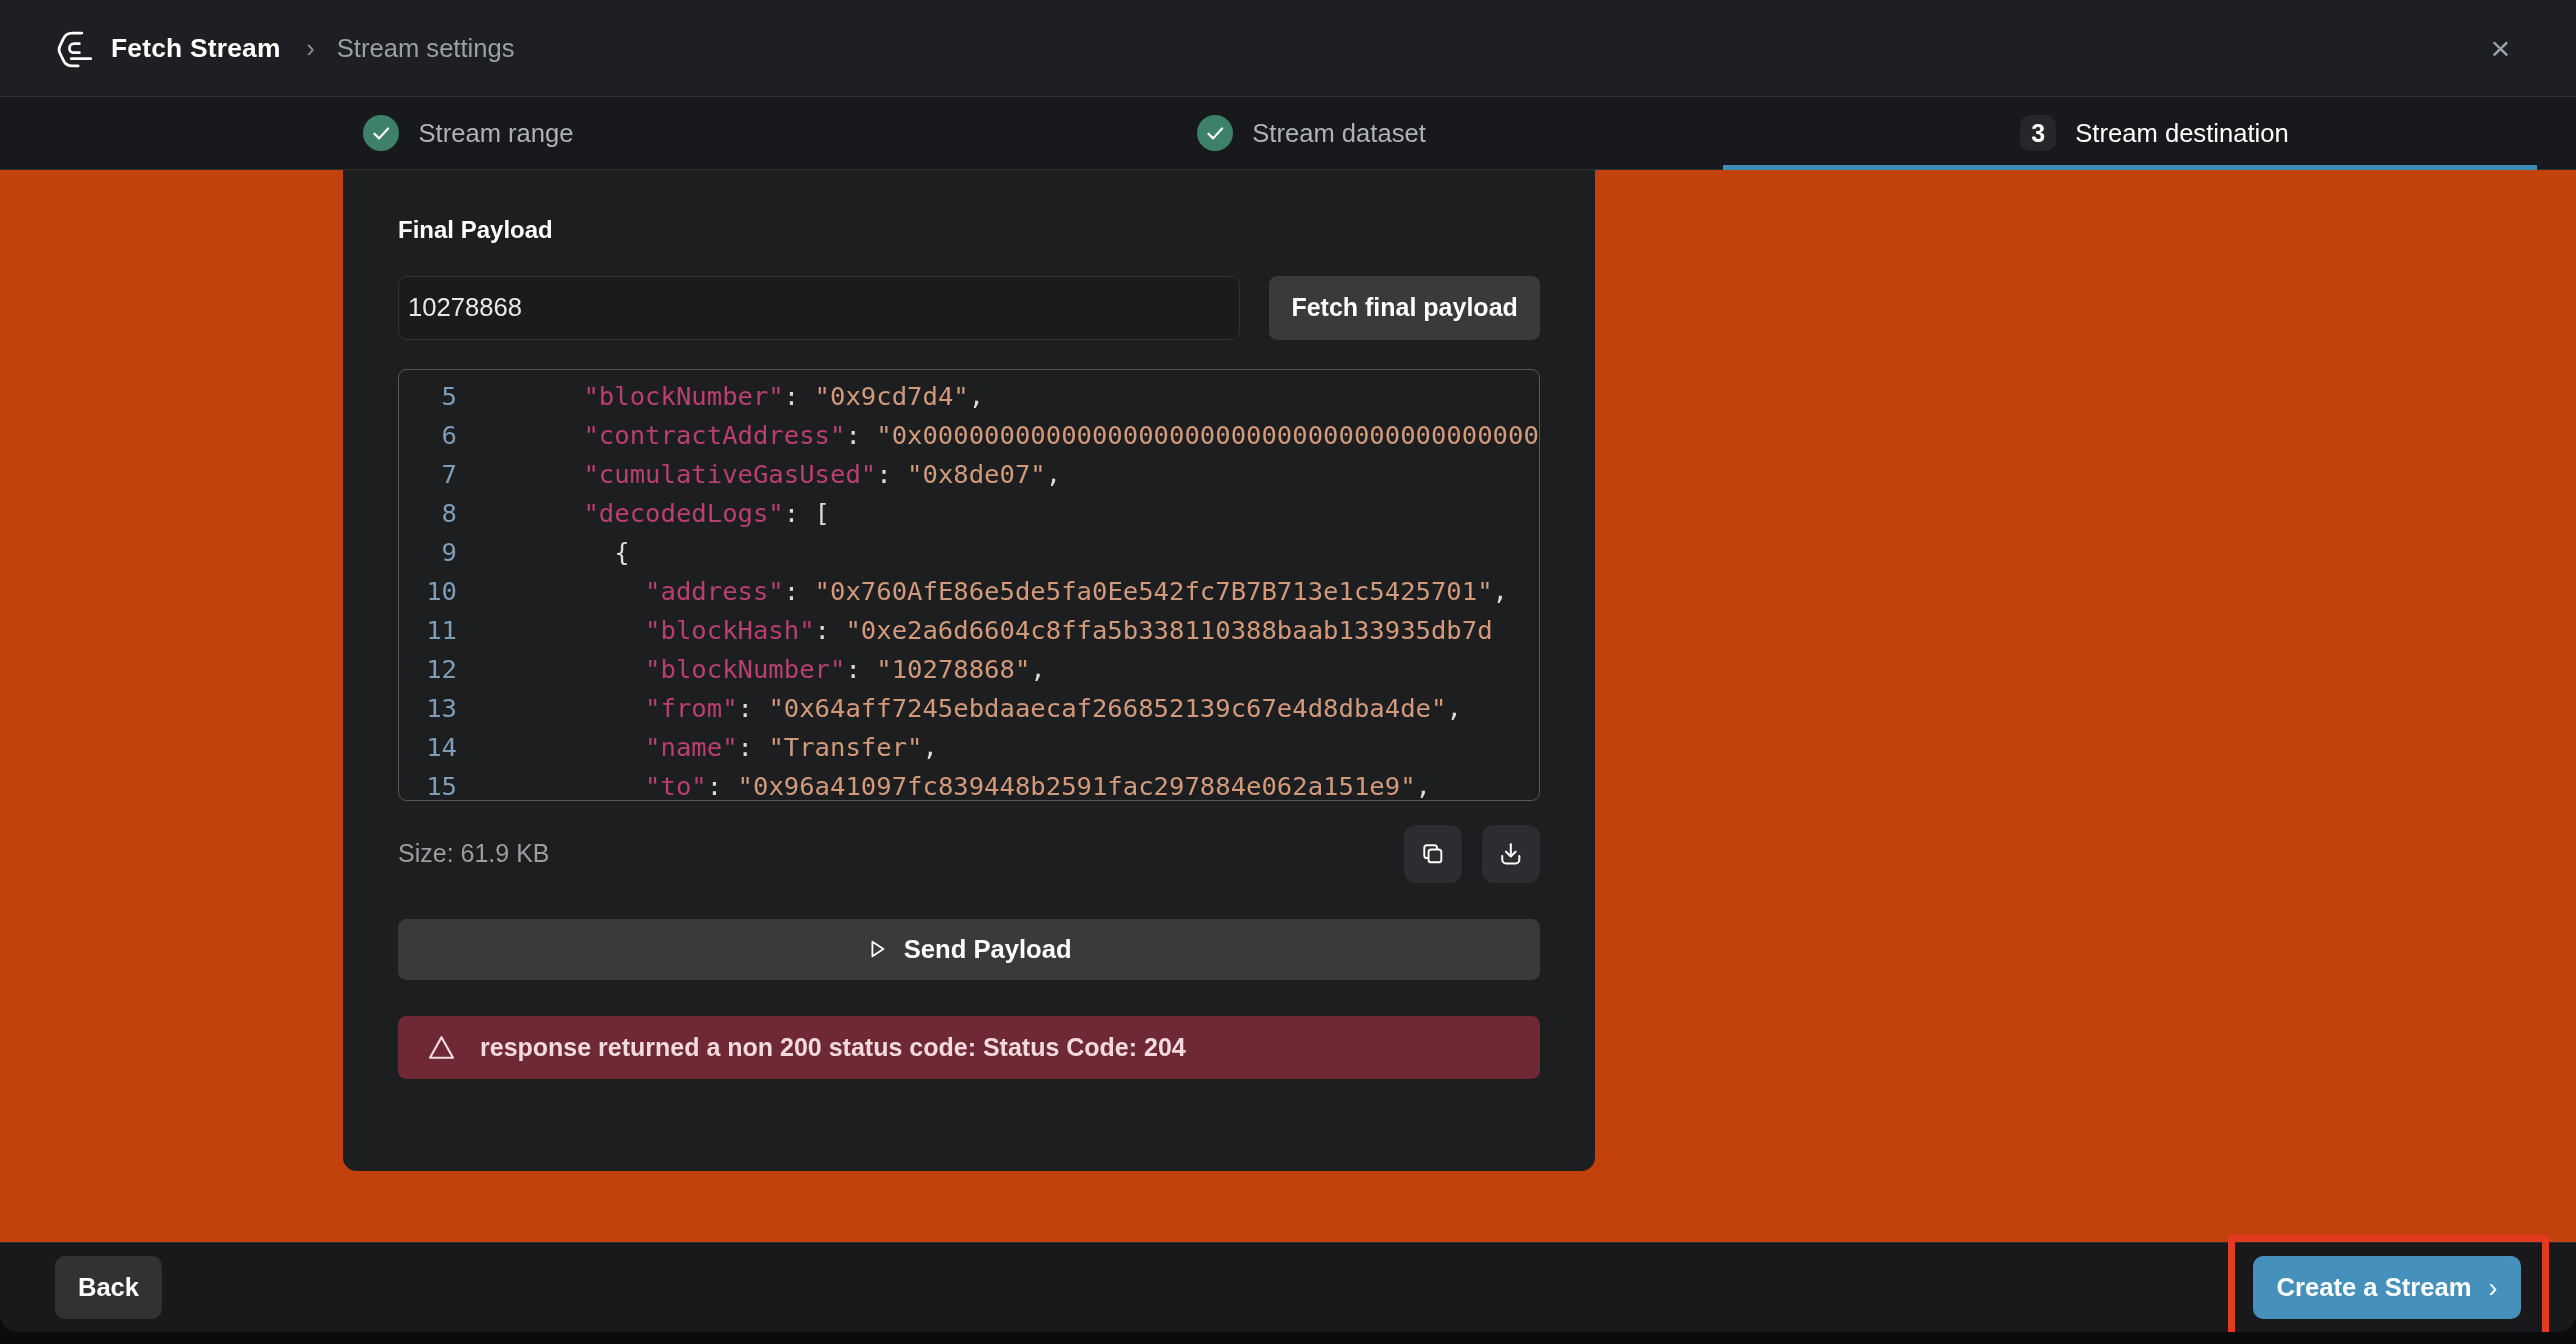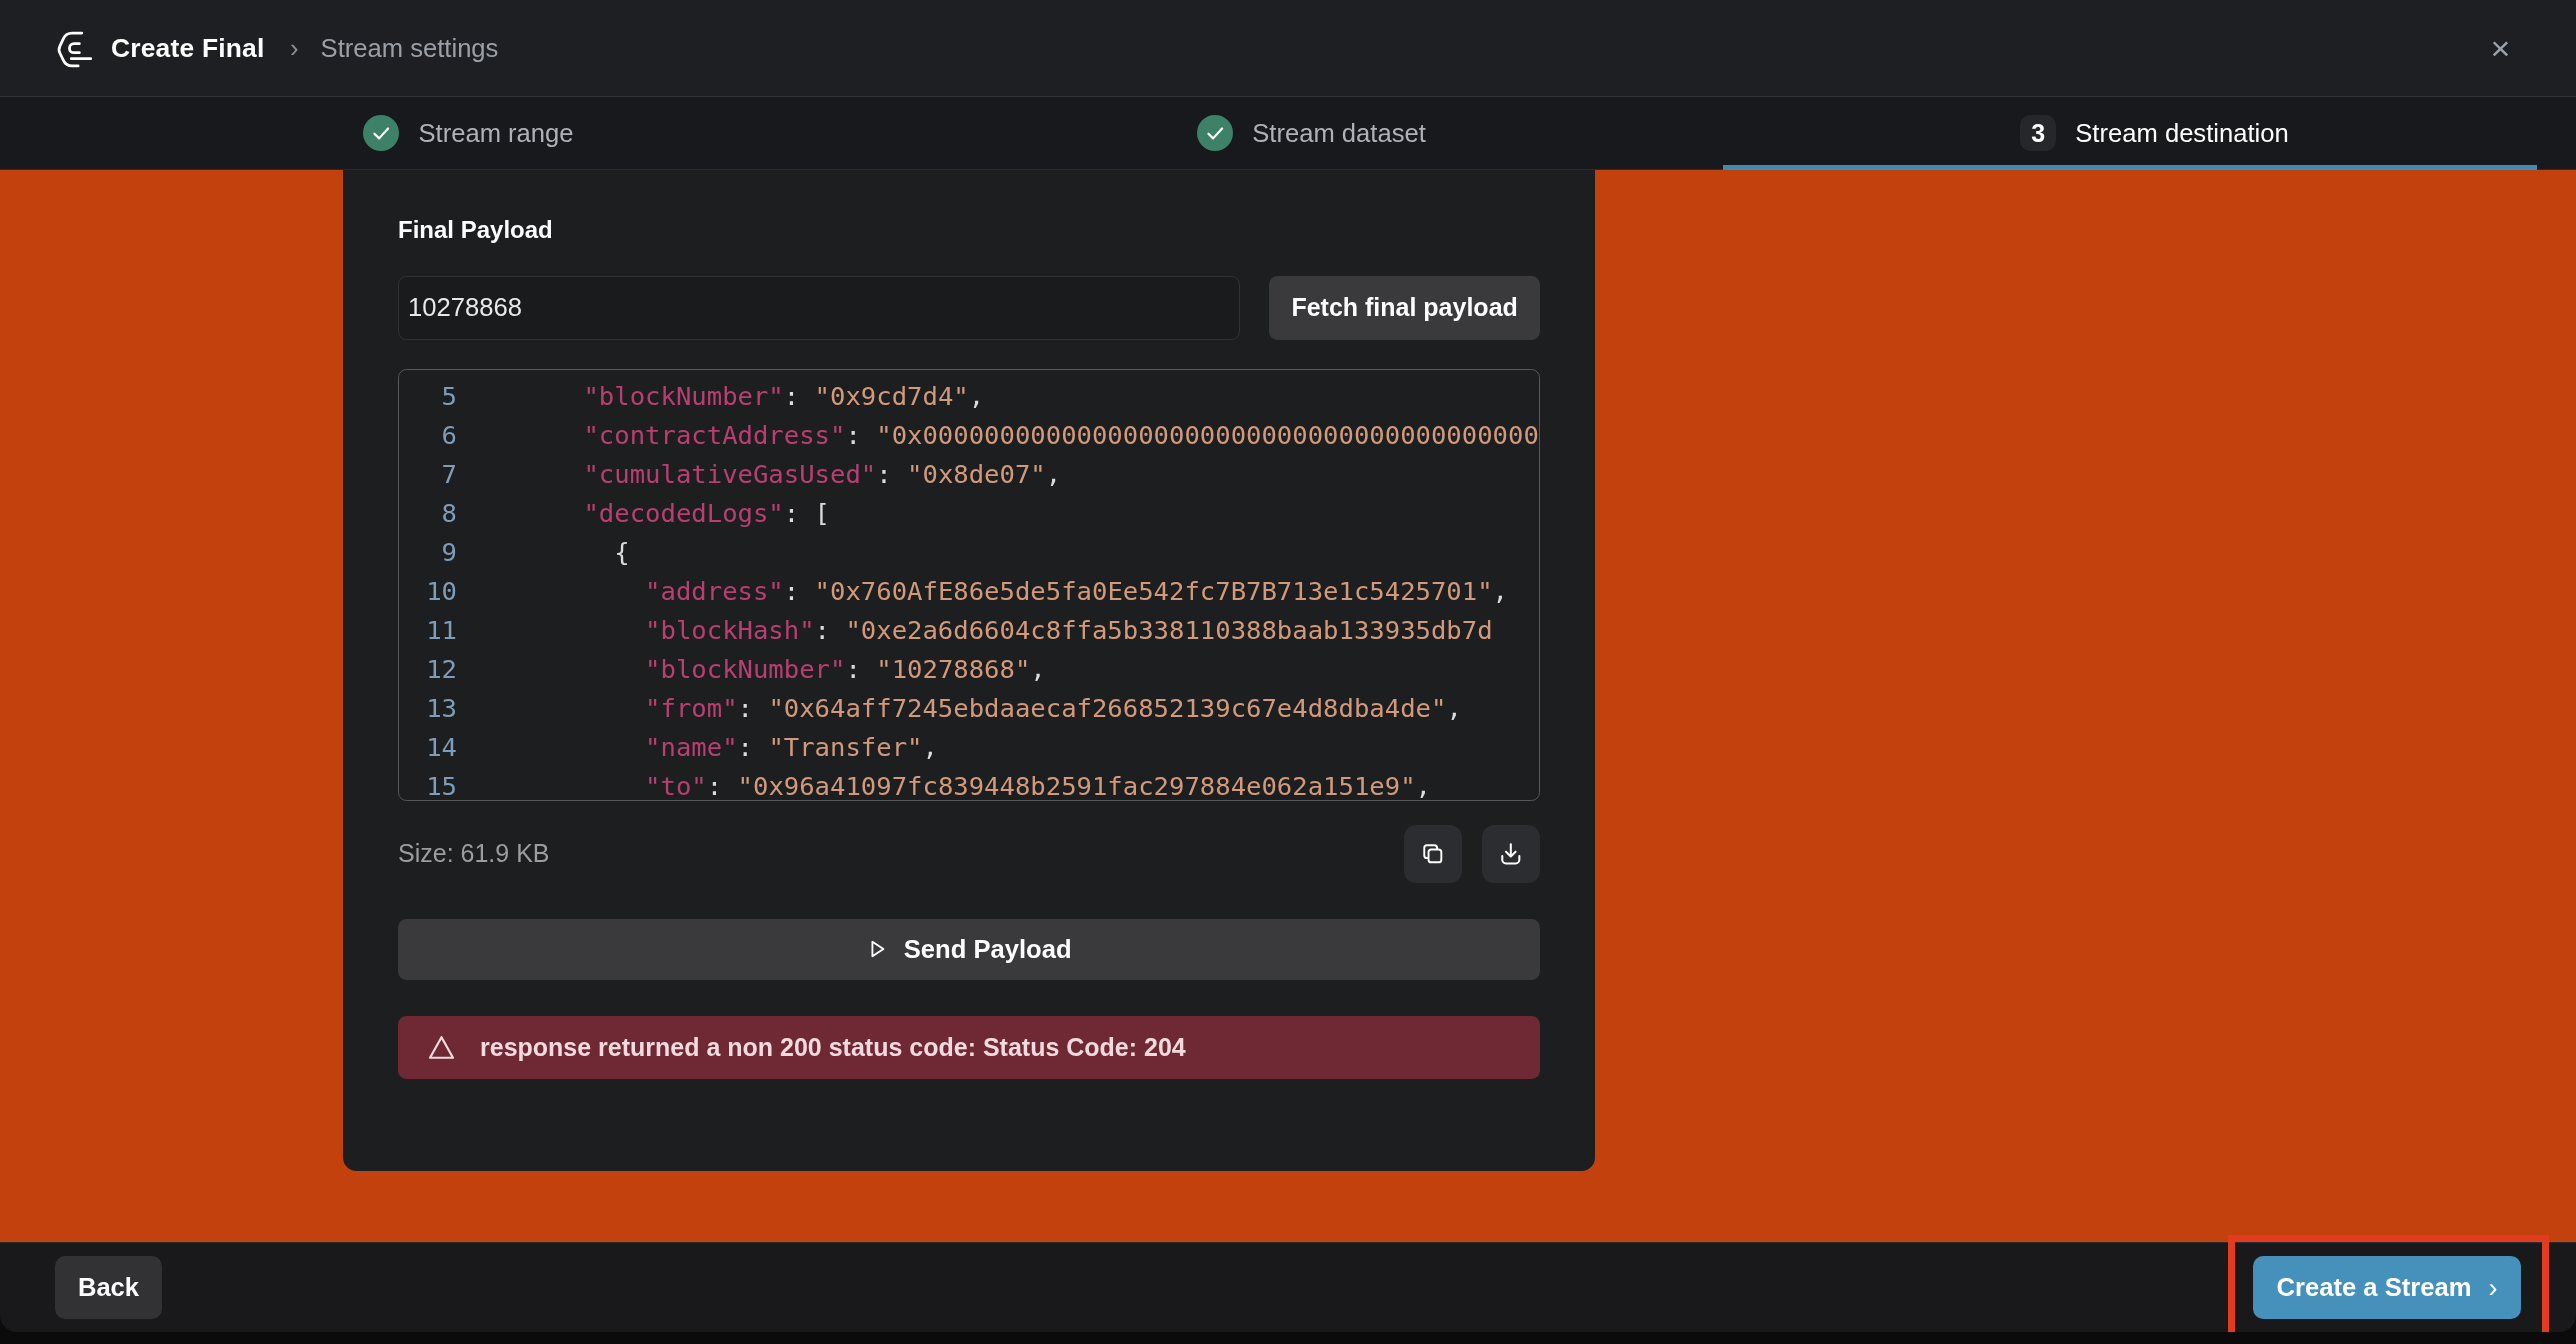--- a/index.html
+++ b/index.html
@@ -85,21 +85,21 @@
 <body>
 
 <div class="modal">
 
   <div class="header">
     <svg class="logo" viewBox="0 0 48 48" fill="none" stroke="#ffffff" stroke-width="3.4" stroke-linecap="round" stroke-linejoin="round">
       <path d="M33 5 H21 C16 5 12.5 7.2 10.5 11.5 L6 21 C4.6 24 4.6 26.5 6 29.5 L10.5 39 C12.5 43.3 16 45.5 21 45.5 H28.5"></path>
       <path d="M30 18 H23.5 C20 18 17.8 20.4 17.8 23.6 C17.8 26.8 20 29.2 23.5 29.2 H30"></path>
       <path d="M20 36.5 H44"></path>
     </svg>
-    <span class="header-title">Create Final</span>
+    <span class="header-title">Fetch Stream</span>
     <span class="crumb-sep">›</span>
     <span class="crumb">Stream settings</span>
     <span class="close-btn">×</span>
   </div>
 
   <div class="steps">
     <div class="step">
       <span class="check-circle">
         <svg width="20.5" height="20.5" viewBox="0 0 24 24" fill="none" stroke="#ffffff" stroke-width="2.6" stroke-linecap="round" stroke-linejoin="round">
             <path d="M4 12.5 L9.5 18 L20 6.5"></path>

